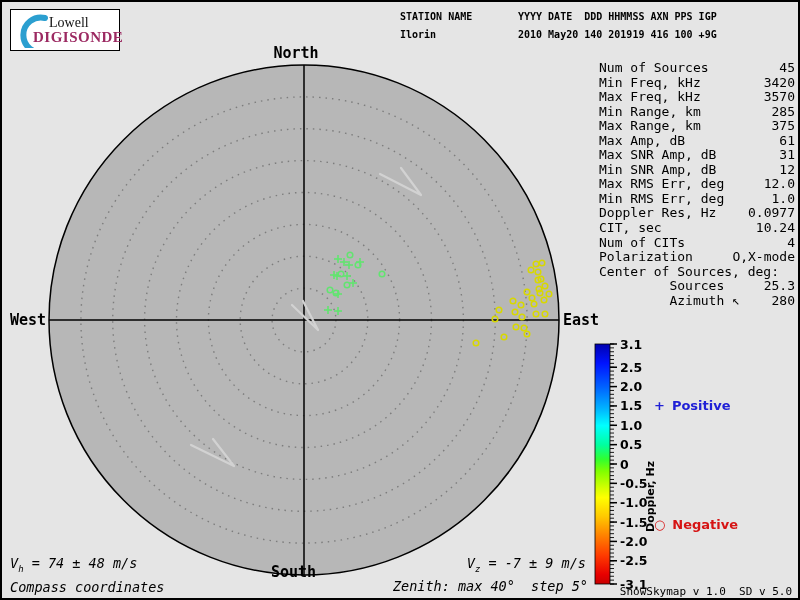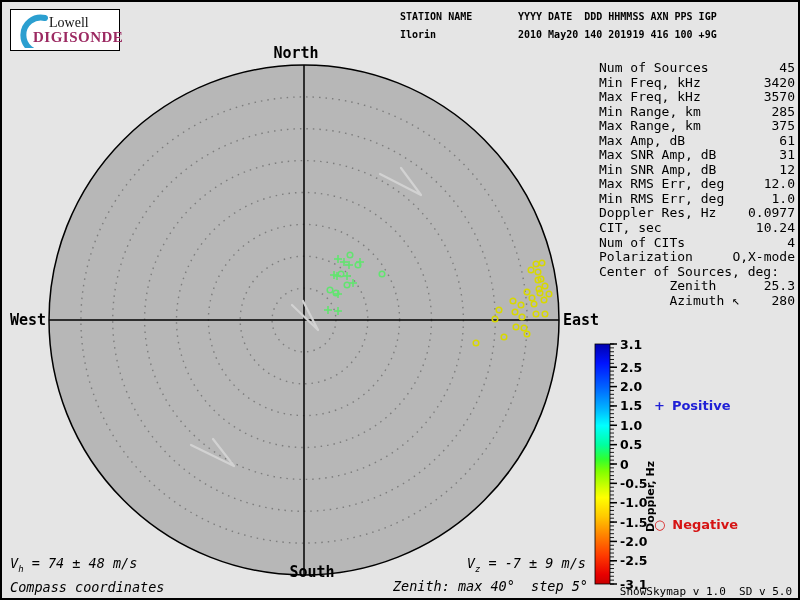--- a/index.html
+++ b/index.html
@@ -13,21 +13,21 @@
   
   .hdr{position:absolute;white-space:pre;font-weight:bold;font-size:10px;color:#000;}
   .h-station-label{left:398px;top:9px;} .h-fields-label{left:516px;top:9px;}
   .h-station-value{left:398px;top:27px;} .h-fields-value{left:516px;top:27px;}
   
   .params{position:absolute;left:597px;top:59px;width:196px;}
   .p-row{display:flex;justify-content:space-between;font-size:13px;line-height:14.55px;white-space:pre;}
   
   .compass{position:absolute;font-weight:bold;font-size:15px;color:#000;}
   .north{left:244px;top:42px;width:100px;text-align:center;}
-  .south{left:260px;top:561px;width:100px;text-align:center;}
+  .south{left:269px;top:561px;width:100px;}
   .west{left:0;top:309px;width:44px;text-align:right;}
   .east{left:561px;top:309px;}
   
   .skymap-svg{position:absolute;left:0;top:0;}
   .colorbar-svg{position:absolute;left:588px;top:336px;}
   .cb-title{position:absolute;left:642px;top:398px;height:132px;writing-mode:vertical-rl;
             transform:rotate(180deg);font-family:"DejaVu Sans",sans-serif;font-weight:bold;font-size:11px;}
   .legend{position:absolute;font-family:"DejaVu Sans",sans-serif;font-weight:bold;font-size:13px;white-space:pre;}
   .legend-pos{left:652px;top:396px;} .legend-neg{left:652px;top:515px;}
   .legend .mk{display:inline-block;margin-right:7px;}
@@ -65,21 +65,21 @@
       <div class="p-row"><span>Max Amp, dB</span><span>61</span></div>
       <div class="p-row"><span>Max SNR Amp, dB</span><span>31</span></div>
       <div class="p-row"><span>Min SNR Amp, dB</span><span>12</span></div>
       <div class="p-row"><span>Max RMS Err, deg</span><span>12.0</span></div>
       <div class="p-row"><span>Min RMS Err, deg</span><span>1.0</span></div>
       <div class="p-row"><span>Doppler Res, Hz</span><span>0.0977</span></div>
       <div class="p-row"><span>CIT, sec</span><span>10.24</span></div>
       <div class="p-row"><span>Num of CITs</span><span>4</span></div>
       <div class="p-row"><span>Polarization</span><span>O,X-mode</span></div>
       <div class="p-row"><span>Center of Sources, deg:</span><span></span></div>
-      <div class="p-row"><span>         Zenith</span><span>25.3</span></div>
+      <div class="p-row"><span>         Sources</span><span>25.3</span></div>
       <div class="p-row"><span>         Azimuth ↖</span><span>280</span></div>
     </div>
 
   <svg class="skymap-svg" id="skymap" width="800" height="600">
       <circle cx="302" cy="318" r="255" fill="#b7b7b7" stroke="#000" stroke-width="1.5"></circle>
       <circle cx="302" cy="318" r="31.9" fill="none" stroke="#7d7d7d" stroke-width="1.4" stroke-dasharray="1.5 5"></circle>
       <circle cx="302" cy="318" r="63.8" fill="none" stroke="#7d7d7d" stroke-width="1.4" stroke-dasharray="1.5 5"></circle>
       <circle cx="302" cy="318" r="95.6" fill="none" stroke="#7d7d7d" stroke-width="1.4" stroke-dasharray="1.5 5"></circle>
       <circle cx="302" cy="318" r="127.5" fill="none" stroke="#7d7d7d" stroke-width="1.4" stroke-dasharray="1.5 5"></circle>
       <circle cx="302" cy="318" r="159.4" fill="none" stroke="#7d7d7d" stroke-width="1.4" stroke-dasharray="1.5 5"></circle>

